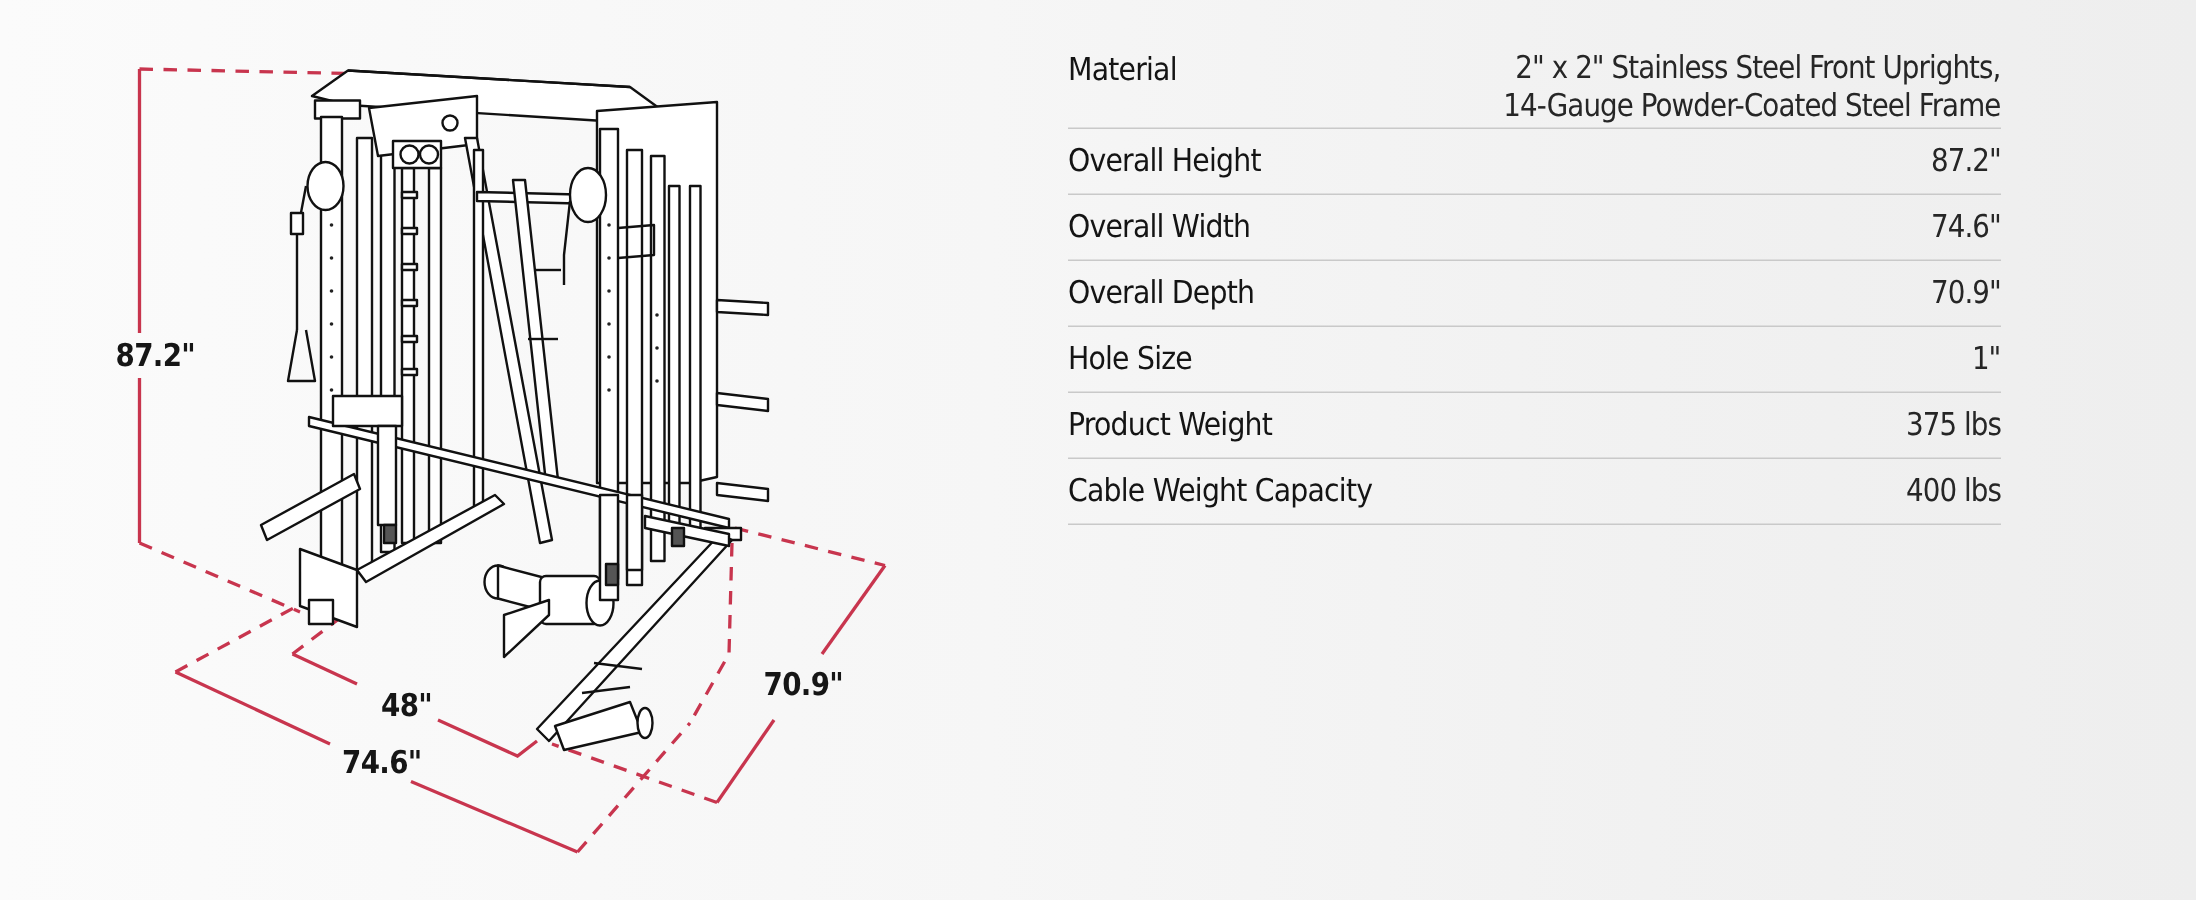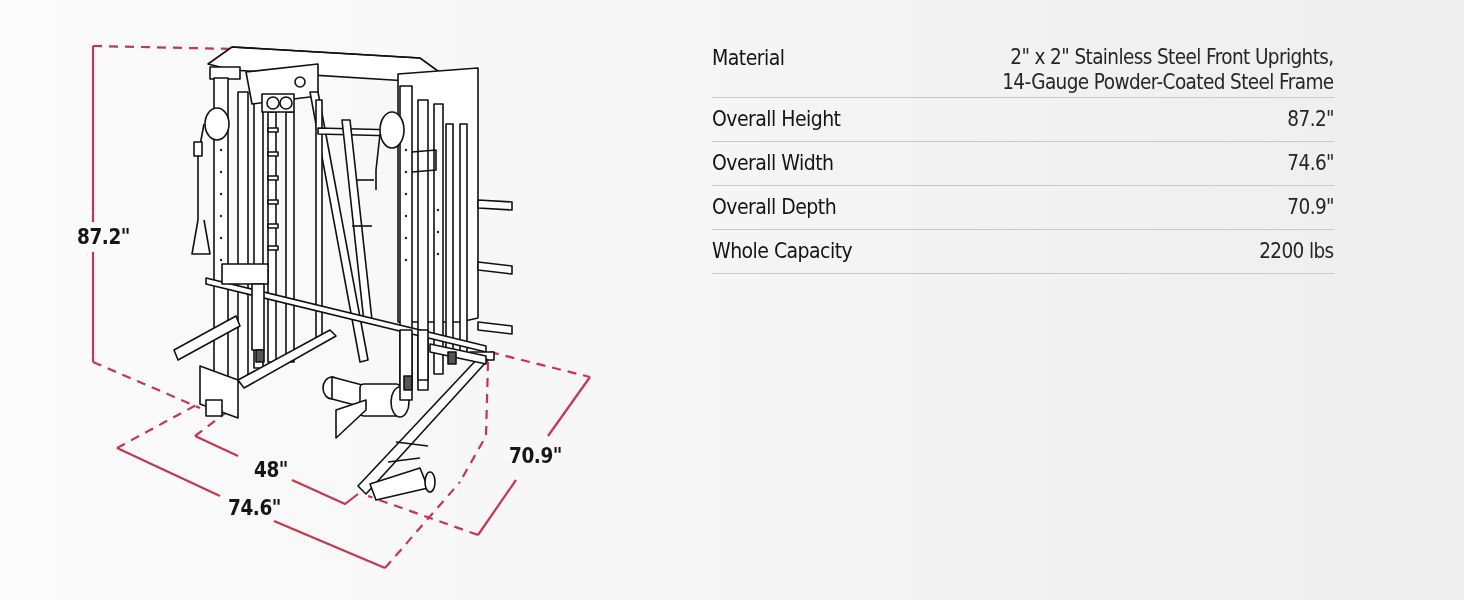--- a/index.html
+++ b/index.html
@@ -19,21 +19,21 @@
       font-family: "DejaVu Sans", sans-serif;
       font-weight: bold;
       font-size: 21px;
       color: #161616;
       letter-spacing: -0.5px;
       transform: scaleX(0.88);
       transform-origin: left top;
       white-space: nowrap;
     }
     .specs {
-      position: absolute; left: 712px; top: 30px; width: 622px; margin-top: 12px;
+      position: absolute; left: 712px; top: 30px; width: 622px;
     }
     .spec-row {
       display: flex; justify-content: space-between; align-items: flex-start;
       border-bottom: 1.5px solid #c9c9c9;
       height: 44px;
       padding-top: 8px;
     }
     .spec-row.first { height: 56px; padding-top: 3px; }
     .spec-label {
       font-family: "DejaVu Sans", sans-serif;
@@ -221,16 +221,24 @@
   </div>
   <div class="spec-row">
     <div class="spec-label">Overall Width</div>
     <div class="spec-value">74.6"</div>
   </div>
   <div class="spec-row">
     <div class="spec-label">Overall Depth</div>
     <div class="spec-value">70.9"</div>
   </div>
   <div class="spec-row">
-    <div class="spec-label">Whole Capacity</div>
-    <div class="spec-value">2200 lbs</div>
+    <div class="spec-label">Hole Size</div>
+    <div class="spec-value">1"</div>
+  </div>
+  <div class="spec-row">
+    <div class="spec-label">Product Weight</div>
+    <div class="spec-value">375 lbs</div>
+  </div>
+  <div class="spec-row">
+    <div class="spec-label">Cable Weight Capacity</div>
+    <div class="spec-value">400 lbs</div>
   </div>
 </div>
 
 </body></html>

